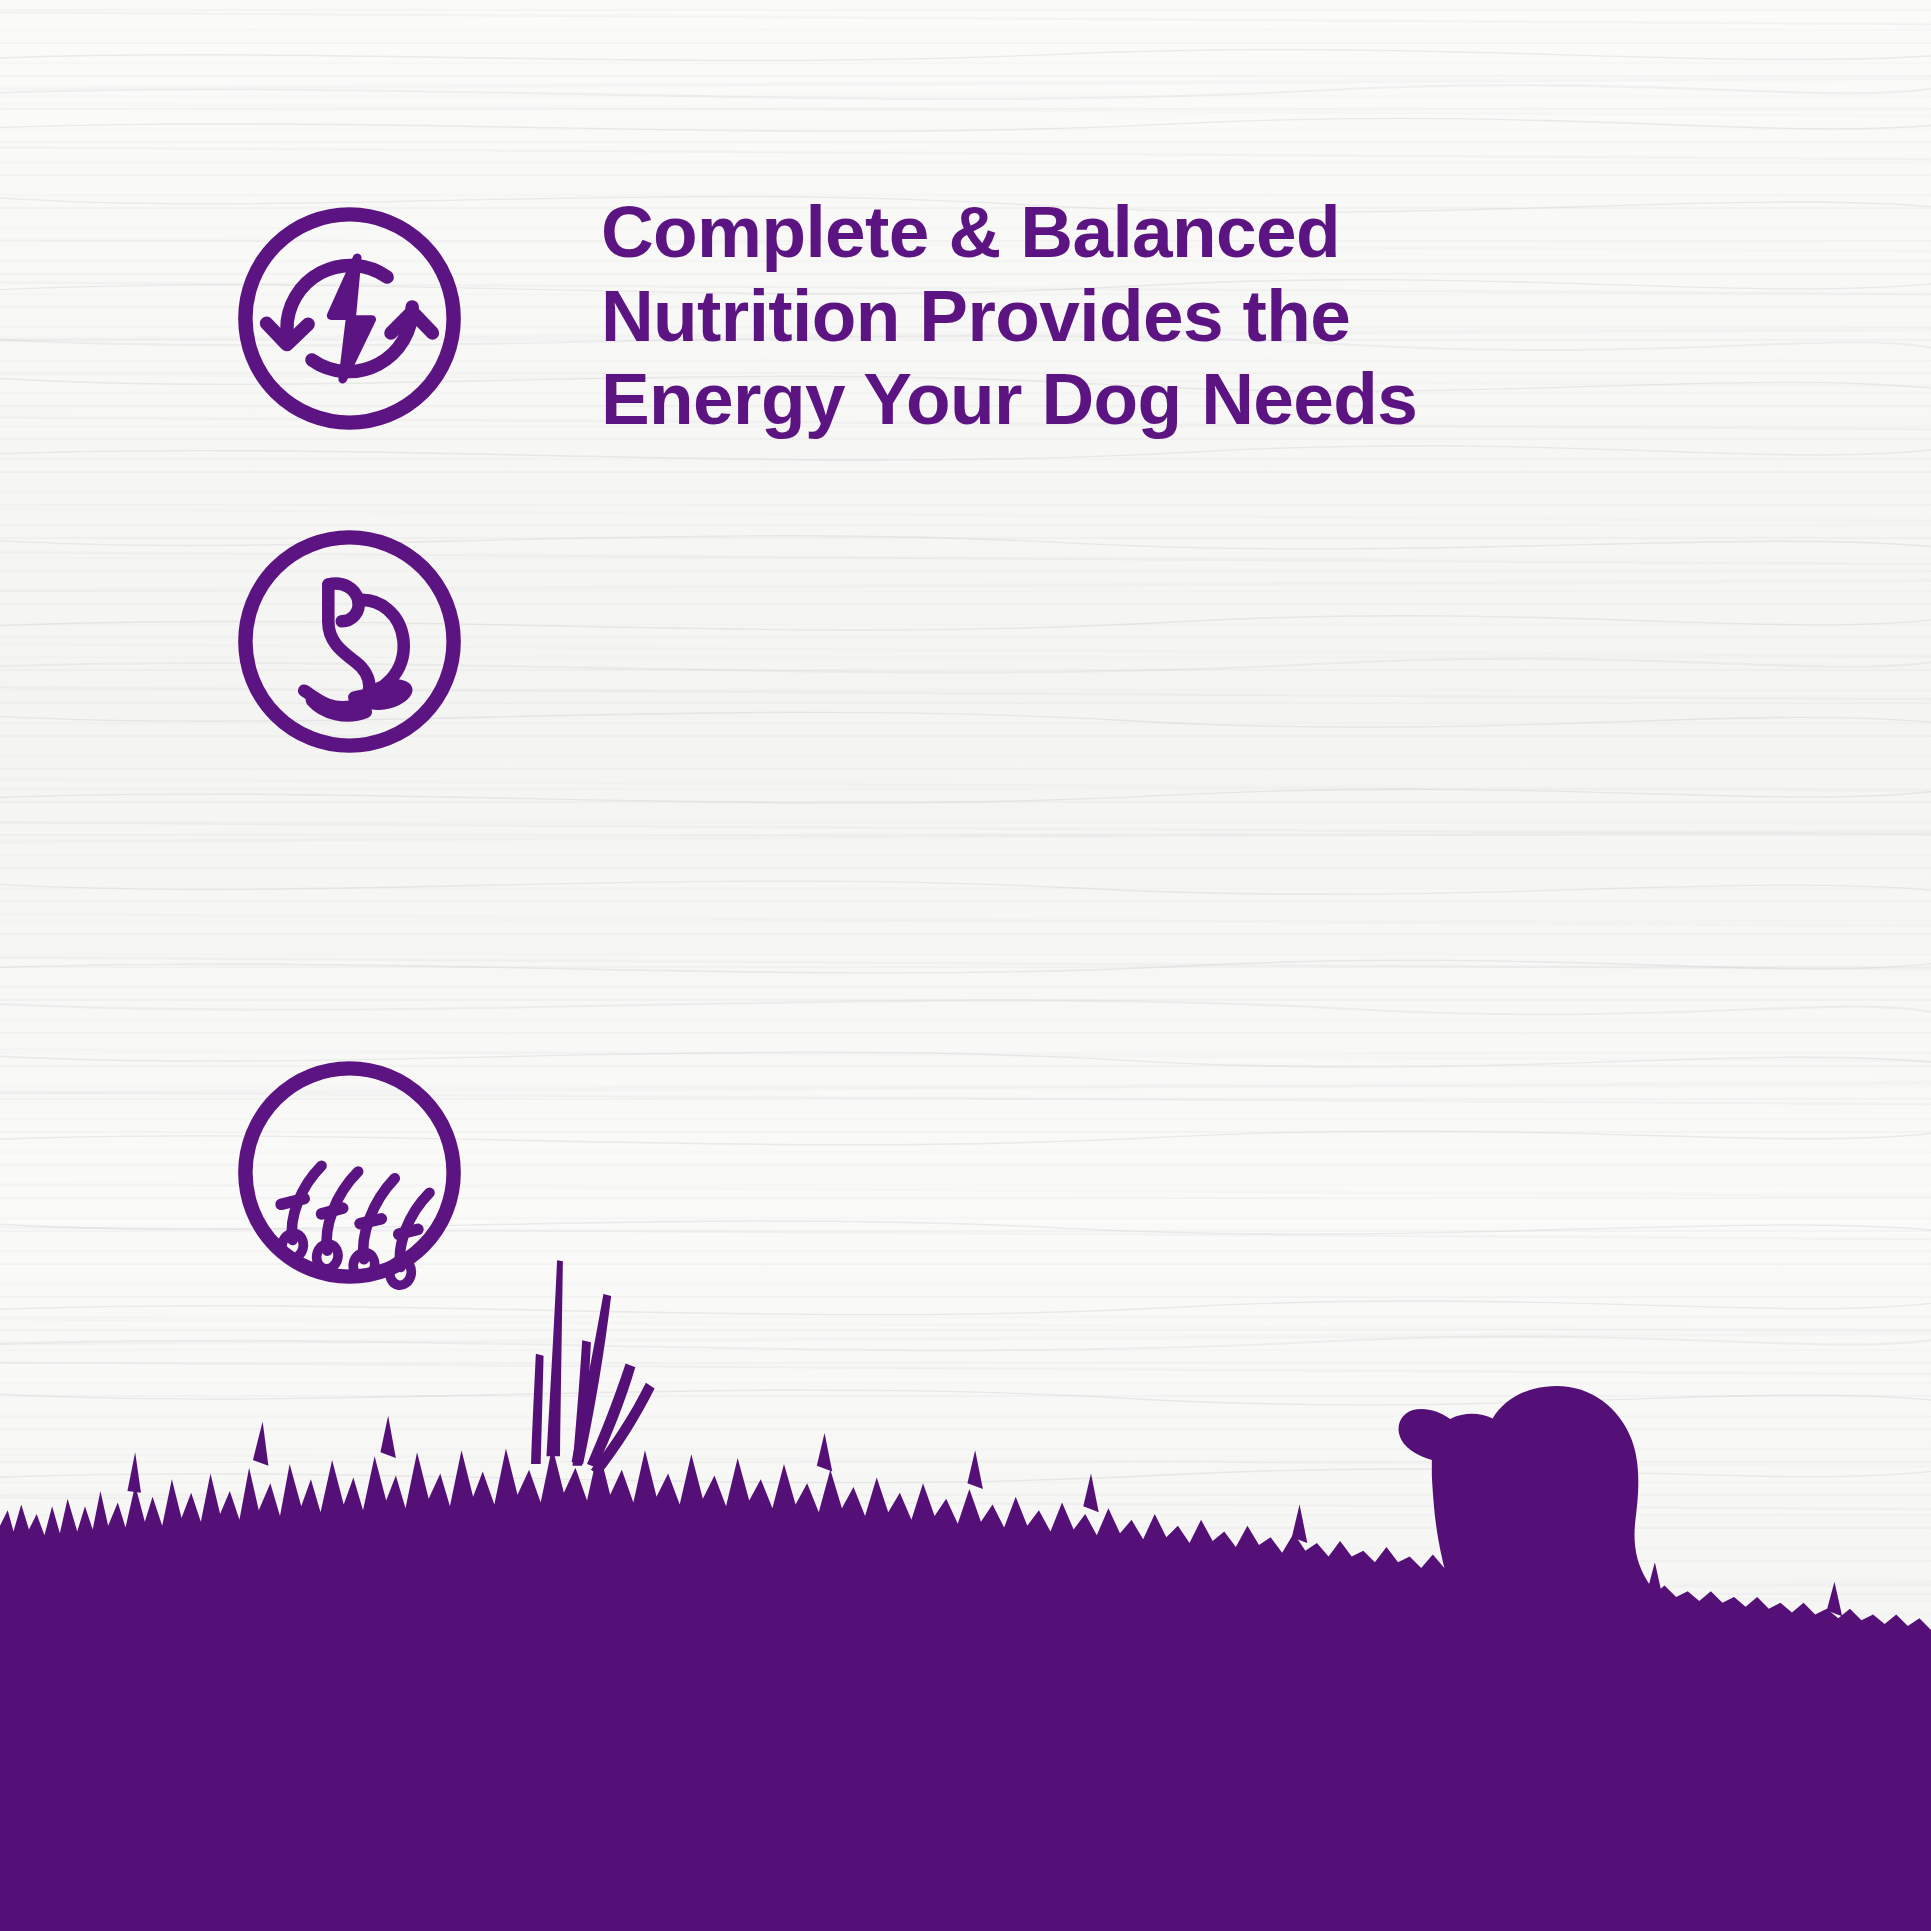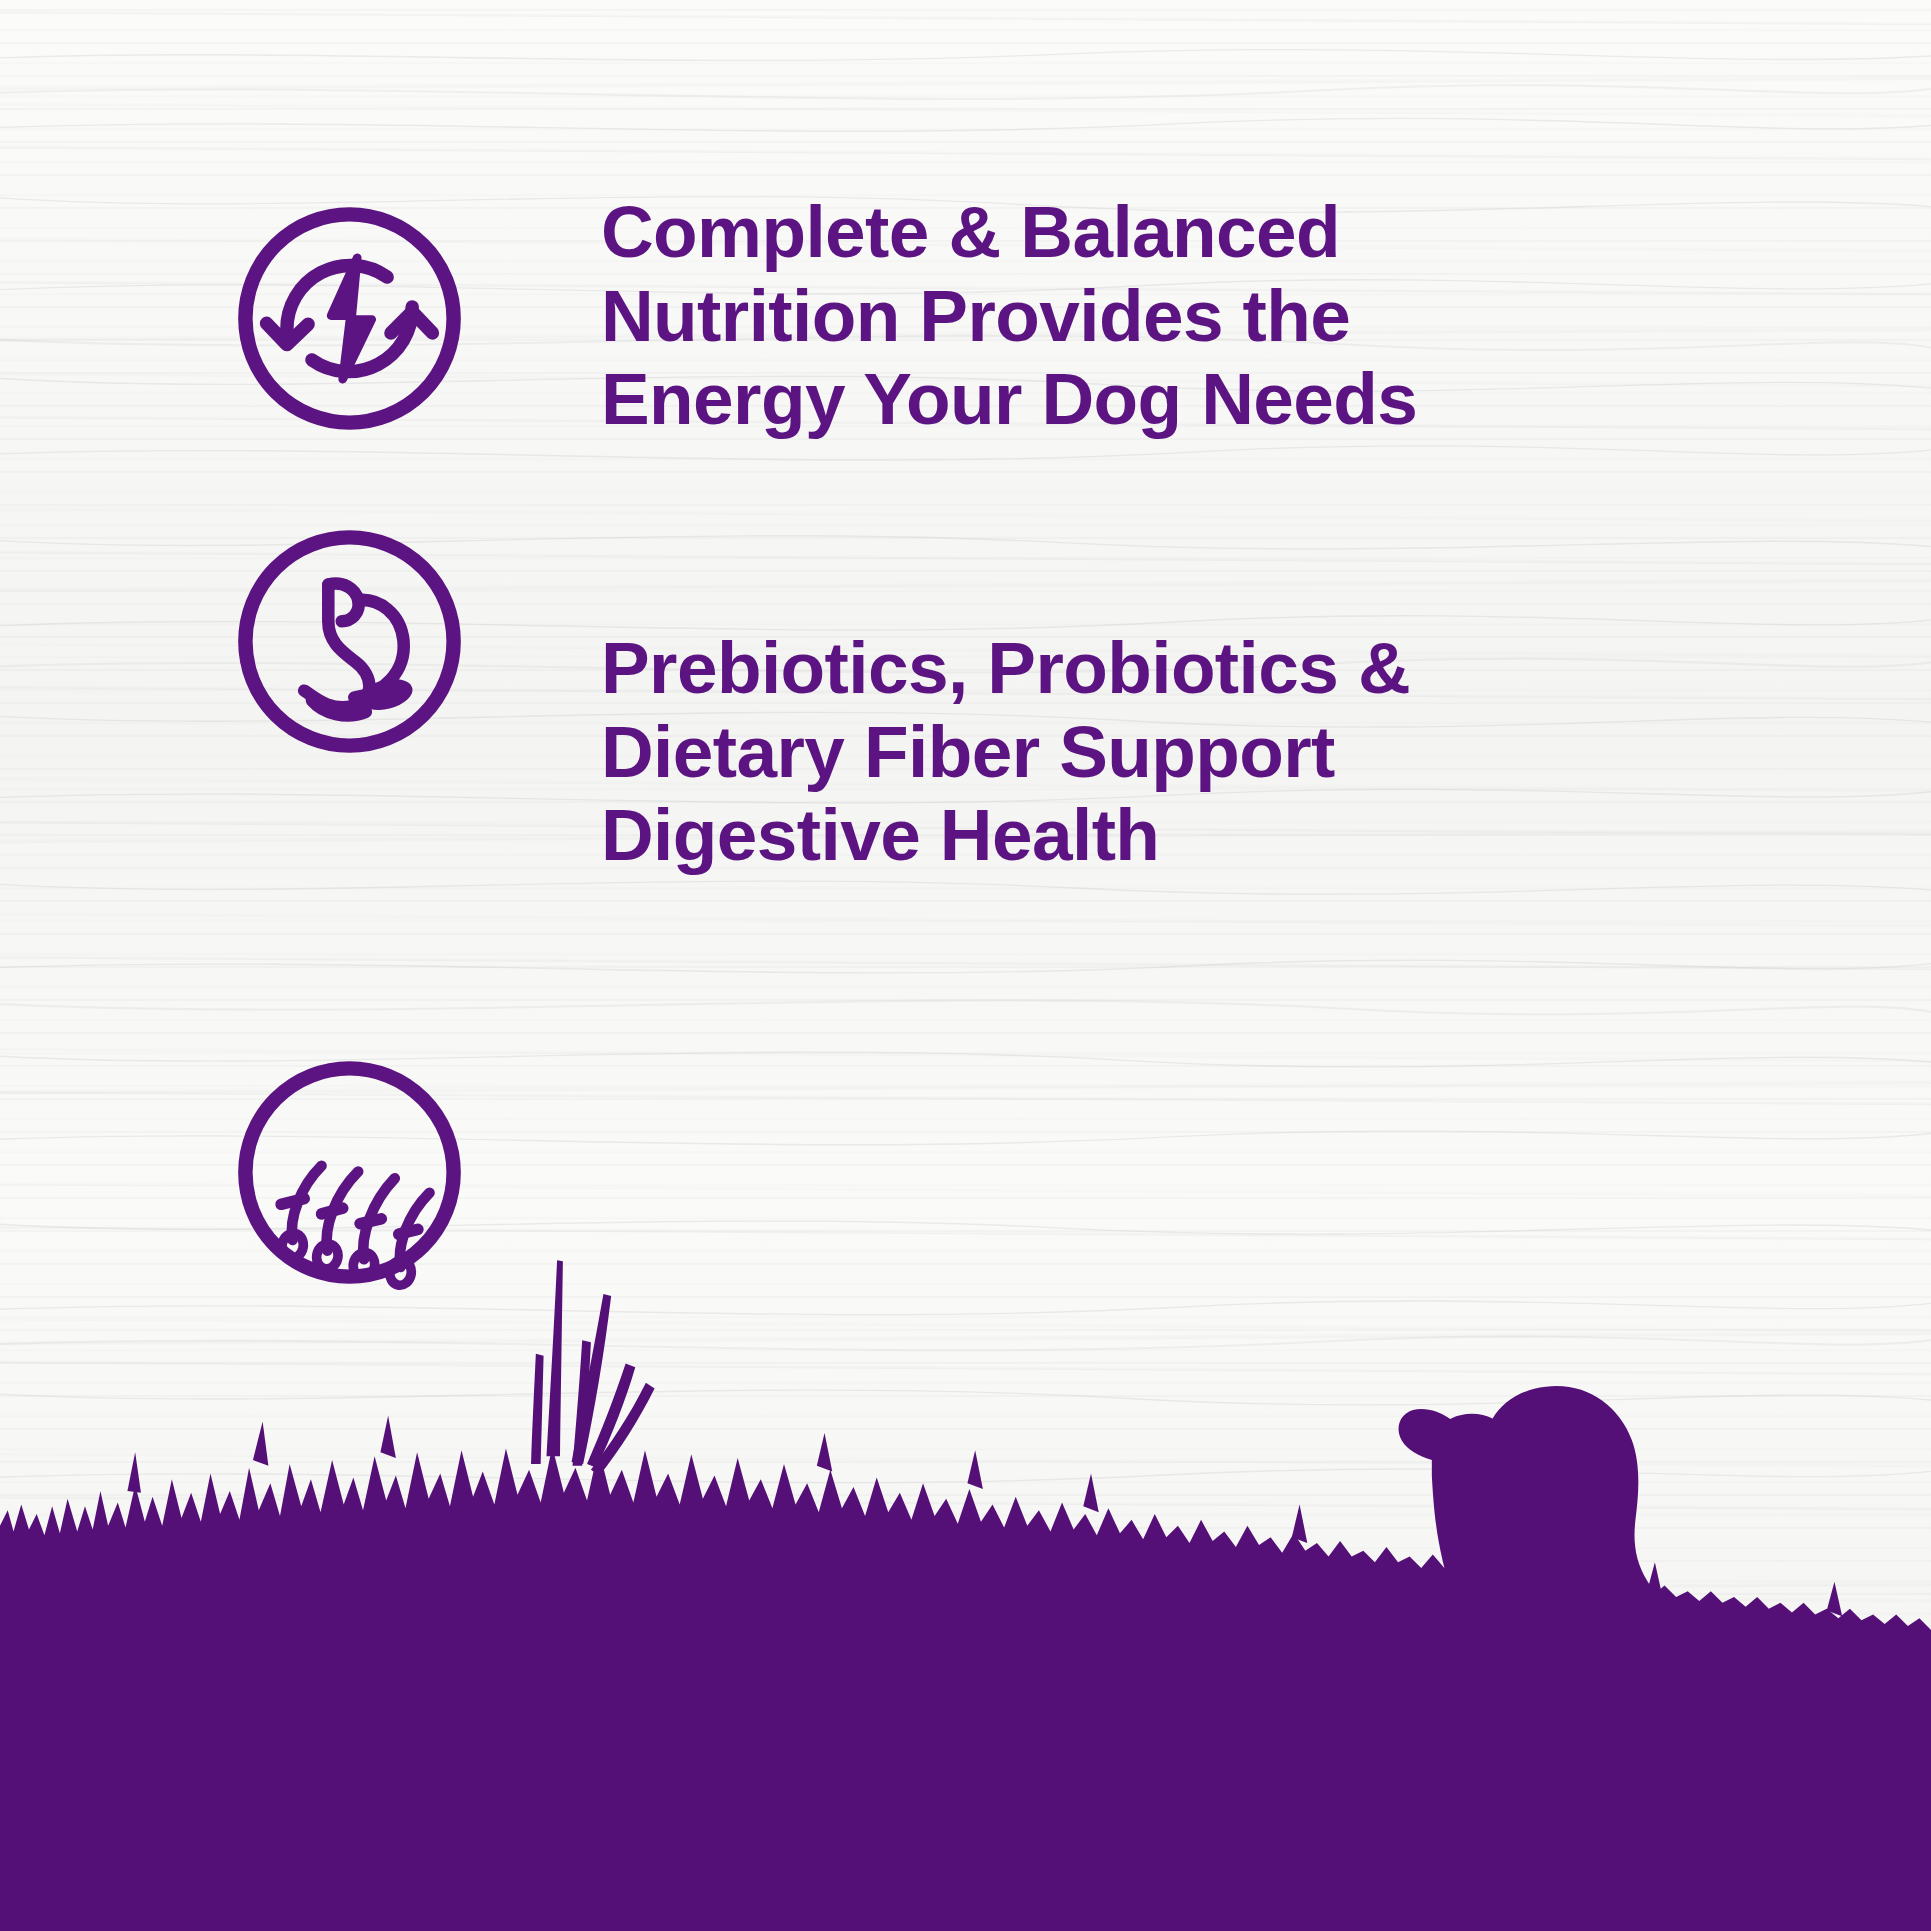--- a/index.html
+++ b/index.html
@@ -154,23 +154,20 @@
 
       <path d="M103 66 L103 104 C103 126 118 136 131 146 C150 160 152 186 128 192
                C104 198 88 182 78 176" fill="none" stroke="#5c1482" stroke-width="13" stroke-linecap="round"></path>
       <path d="M103 66 C118 62 131 70 134 82 C137 96 126 104 117 104" fill="none" stroke="#5c1482" stroke-width="13" stroke-linecap="round"></path>
       <path d="M134 82 C156 80 178 96 181 124 C184 156 160 180 130 183" fill="none" stroke="#5c1482" stroke-width="13" stroke-linecap="round"></path>
 
       <path d="M86 186 C98 200 122 206 142 198" fill="none" stroke="#5c1482" stroke-width="13" stroke-linecap="round"></path>
       <ellipse cx="163" cy="180" rx="28" ry="15" fill="#5c1482" transform="rotate(-14 163 180)"></ellipse>
     </svg>
   </div>
-  <div class="benefit-text" style="top:626px">Prebiotics, Probiotics &amp;
-Dietary Fiber Support
-Digestive Health</div>
 
   <div class="benefit-icon" style="top:1052px">
     <svg viewBox="0 0 250 250">
       <circle cx="125" cy="125" r="108" fill="none" stroke="#5c1482" stroke-width="15"></circle>
       <g fill="none" stroke="#5c1482" stroke-width="11" stroke-linecap="round">
 
         <path d="M54 158 L78 152" stroke-width="12"></path>
         <path d="M96 168 L118 162" stroke-width="12"></path>
         <path d="M136 178 L158 173" stroke-width="12"></path>
         <path d="M176 189 L196 184" stroke-width="12"></path>

